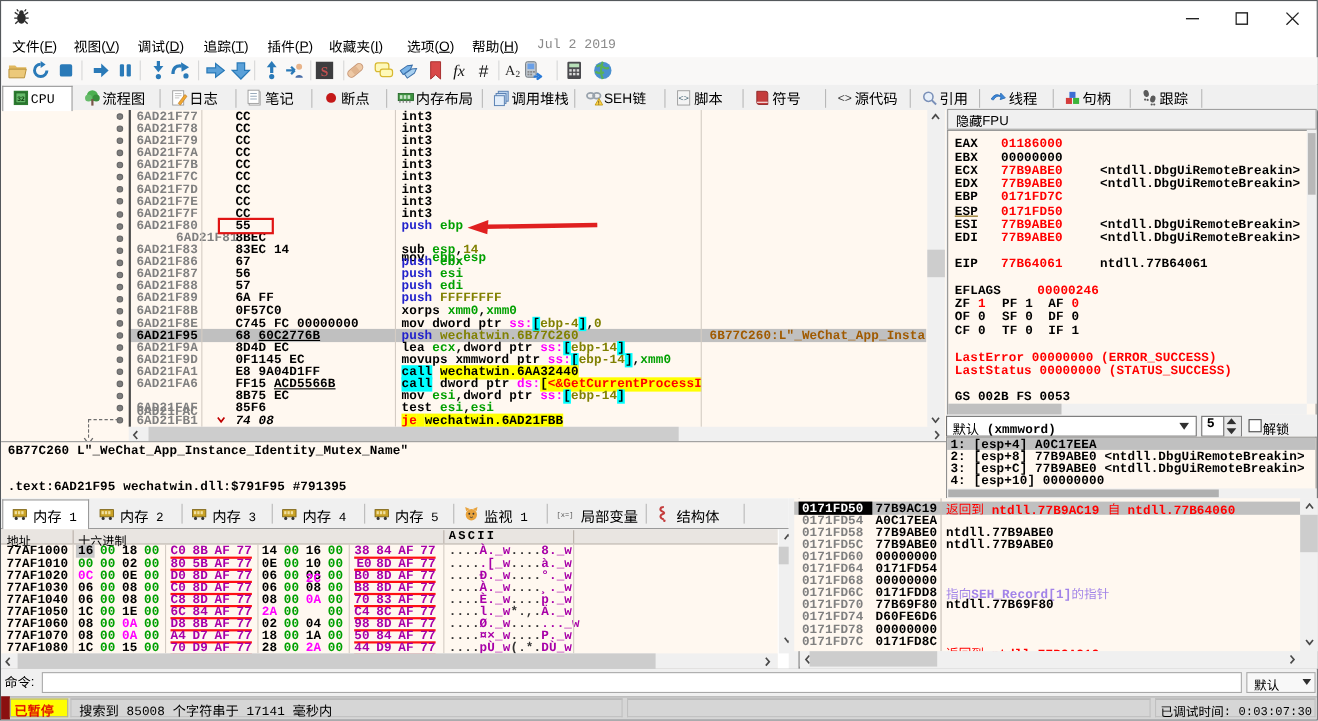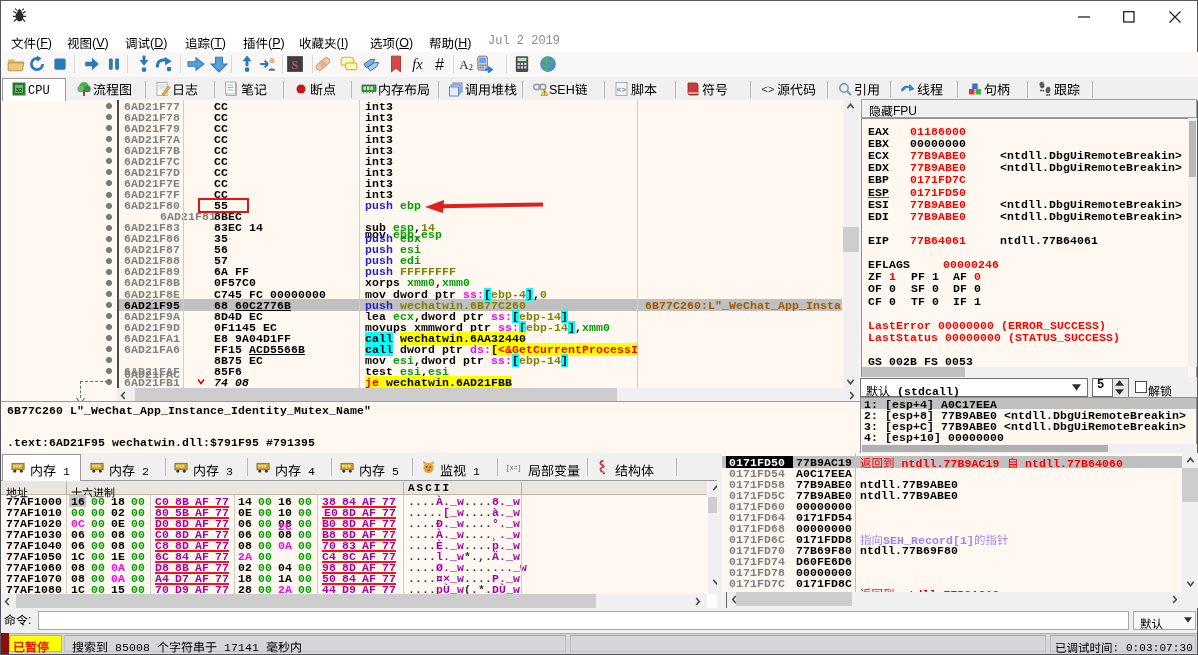--- a/index.html
+++ b/index.html
@@ -482,21 +482,21 @@
 <div style="position:absolute;left:105.5px;top:213.6px;width:6px;height:6px;border-radius:50%;background:#7e7e7e;border:1px solid #686868"></div>
 <div class="mono" style="position:absolute;left:124px;top:211.1px;white-space:nowrap;color:#808080;margin-left:36px;">6AD21F81</div>
 <div class="mono" style="position:absolute;left:214px;top:211.1px;white-space:nowrap;"><span style="color:#000;">8BEC</span></div>
 <div class="mono" style="position:absolute;left:365px;top:229px;white-space:nowrap;"><span style="color:#000;">mov </span><span style="color:#00a000;">ebp</span><span style="color:#000;">,</span><span style="color:#00a000;">esp</span></div>
 <div style="position:absolute;left:105.5px;top:224.7px;width:6px;height:6px;border-radius:50%;background:#7e7e7e;border:1px solid #686868"></div>
 <div class="mono" style="position:absolute;left:124px;top:222.2px;white-space:nowrap;color:#808080;">6AD21F83</div>
 <div class="mono" style="position:absolute;left:214px;top:222.2px;white-space:nowrap;"><span style="color:#000;">83EC 14</span></div>
 <div class="mono" style="position:absolute;left:365px;top:222.2px;white-space:nowrap;"><span style="color:#000;">sub </span><span style="color:#00a000;">esp</span><span style="color:#000;">,</span><span style="color:#808000;">14</span></div>
 <div style="position:absolute;left:105.5px;top:235.7px;width:6px;height:6px;border-radius:50%;background:#7e7e7e;border:1px solid #686868"></div>
 <div class="mono" style="position:absolute;left:124px;top:233.2px;white-space:nowrap;color:#808080;">6AD21F86</div>
-<div class="mono" style="position:absolute;left:214px;top:233.2px;white-space:nowrap;"><span style="color:#000;">35</span></div>
+<div class="mono" style="position:absolute;left:214px;top:233.2px;white-space:nowrap;"><span style="color:#000;">67</span></div>
 <div class="mono" style="position:absolute;left:365px;top:233.2px;white-space:nowrap;"><span style="color:#2222cc;">push</span><span style="color:#000;"> </span><span style="color:#00a000;">ebx</span></div>
 <div style="position:absolute;left:105.5px;top:246.7px;width:6px;height:6px;border-radius:50%;background:#7e7e7e;border:1px solid #686868"></div>
 <div class="mono" style="position:absolute;left:124px;top:244.2px;white-space:nowrap;color:#808080;">6AD21F87</div>
 <div class="mono" style="position:absolute;left:214px;top:244.2px;white-space:nowrap;"><span style="color:#000;">56</span></div>
 <div class="mono" style="position:absolute;left:365px;top:244.2px;white-space:nowrap;"><span style="color:#2222cc;">push</span><span style="color:#000;"> </span><span style="color:#00a000;">esi</span></div>
 <div style="position:absolute;left:105.5px;top:257.8px;width:6px;height:6px;border-radius:50%;background:#7e7e7e;border:1px solid #686868"></div>
 <div class="mono" style="position:absolute;left:124px;top:255.3px;white-space:nowrap;color:#808080;">6AD21F88</div>
 <div class="mono" style="position:absolute;left:214px;top:255.3px;white-space:nowrap;"><span style="color:#000;">57</span></div>
 <div class="mono" style="position:absolute;left:365px;top:255.3px;white-space:nowrap;"><span style="color:#2222cc;">push</span><span style="color:#000;"> </span><span style="color:#00a000;">edi</span></div>
 <div style="position:absolute;left:105.5px;top:268.9px;width:6px;height:6px;border-radius:50%;background:#7e7e7e;border:1px solid #686868"></div>
@@ -636,21 +636,21 @@
 <div class="mono" style="position:absolute;left:868px;top:356.0px;white-space:nowrap;">GS 002B  FS 0053</div>
 <div class="sb" style="position:absolute;left:1188px;top:118px;width:9px;height:249px;"></div>
 <div style="position:absolute;left:1189px;top:121px;width:7px;height:56px;background:#b8b8b8"></div>
 <div class="sb" style="position:absolute;left:862px;top:367px;width:326px;height:10px;"></div>
 <div style="position:absolute;left:862px;top:367px;width:103px;height:10px;background:#c0c0c0"></div>
 <div style="position:absolute;left:860px;top:377px;width:337px;height:20px;background:#f0f0f0"></div>
 <div style="position:absolute;left:860px;top:378px;width:228px;height:19px;background:#fff;border:1px solid #707070"></div>
 <div style="position:absolute;left:866px;top:380.5px;white-space:nowrap;"><svg style="vertical-align:-0.14em;" width="24" height="12" viewBox="0 0 2000 1000" fill="#000">
       <use href="#g9ed8" x="0"></use>
       <use href="#g8ba4" x="1000"></use>
-    </svg><span class="mono" style="font-size:11.5px"> (stdcall)</span></div>
+    </svg><span class="mono" style="font-size:11.5px"> (xmmword)</span></div>
 <div class="ib" style="position:absolute;left:1072px;top:384px;white-space:nowrap;">
     <svg width="9" height="7" viewBox="0 0 10 7">
       <path d="M0 0 h10 L5 7z" fill="#303030"></path>
     </svg>
   </div>
 <div style="position:absolute;left:1092px;top:378px;width:37px;height:19px;background:#fff;border:1px solid #707070"></div>
 <div class="mono" style="position:absolute;left:1097px;top:380px;white-space:nowrap;font-size:12px">5</div>
 <div style="position:absolute;left:1112px;top:378.5px;width:16px;height:18px;background:#e8e8e8;border-left:1px solid #707070"></div>
 <div class="ib" style="position:absolute;left:1115px;top:380px;white-space:nowrap;">
     <svg width="9" height="6" viewBox="0 0 10 6">

